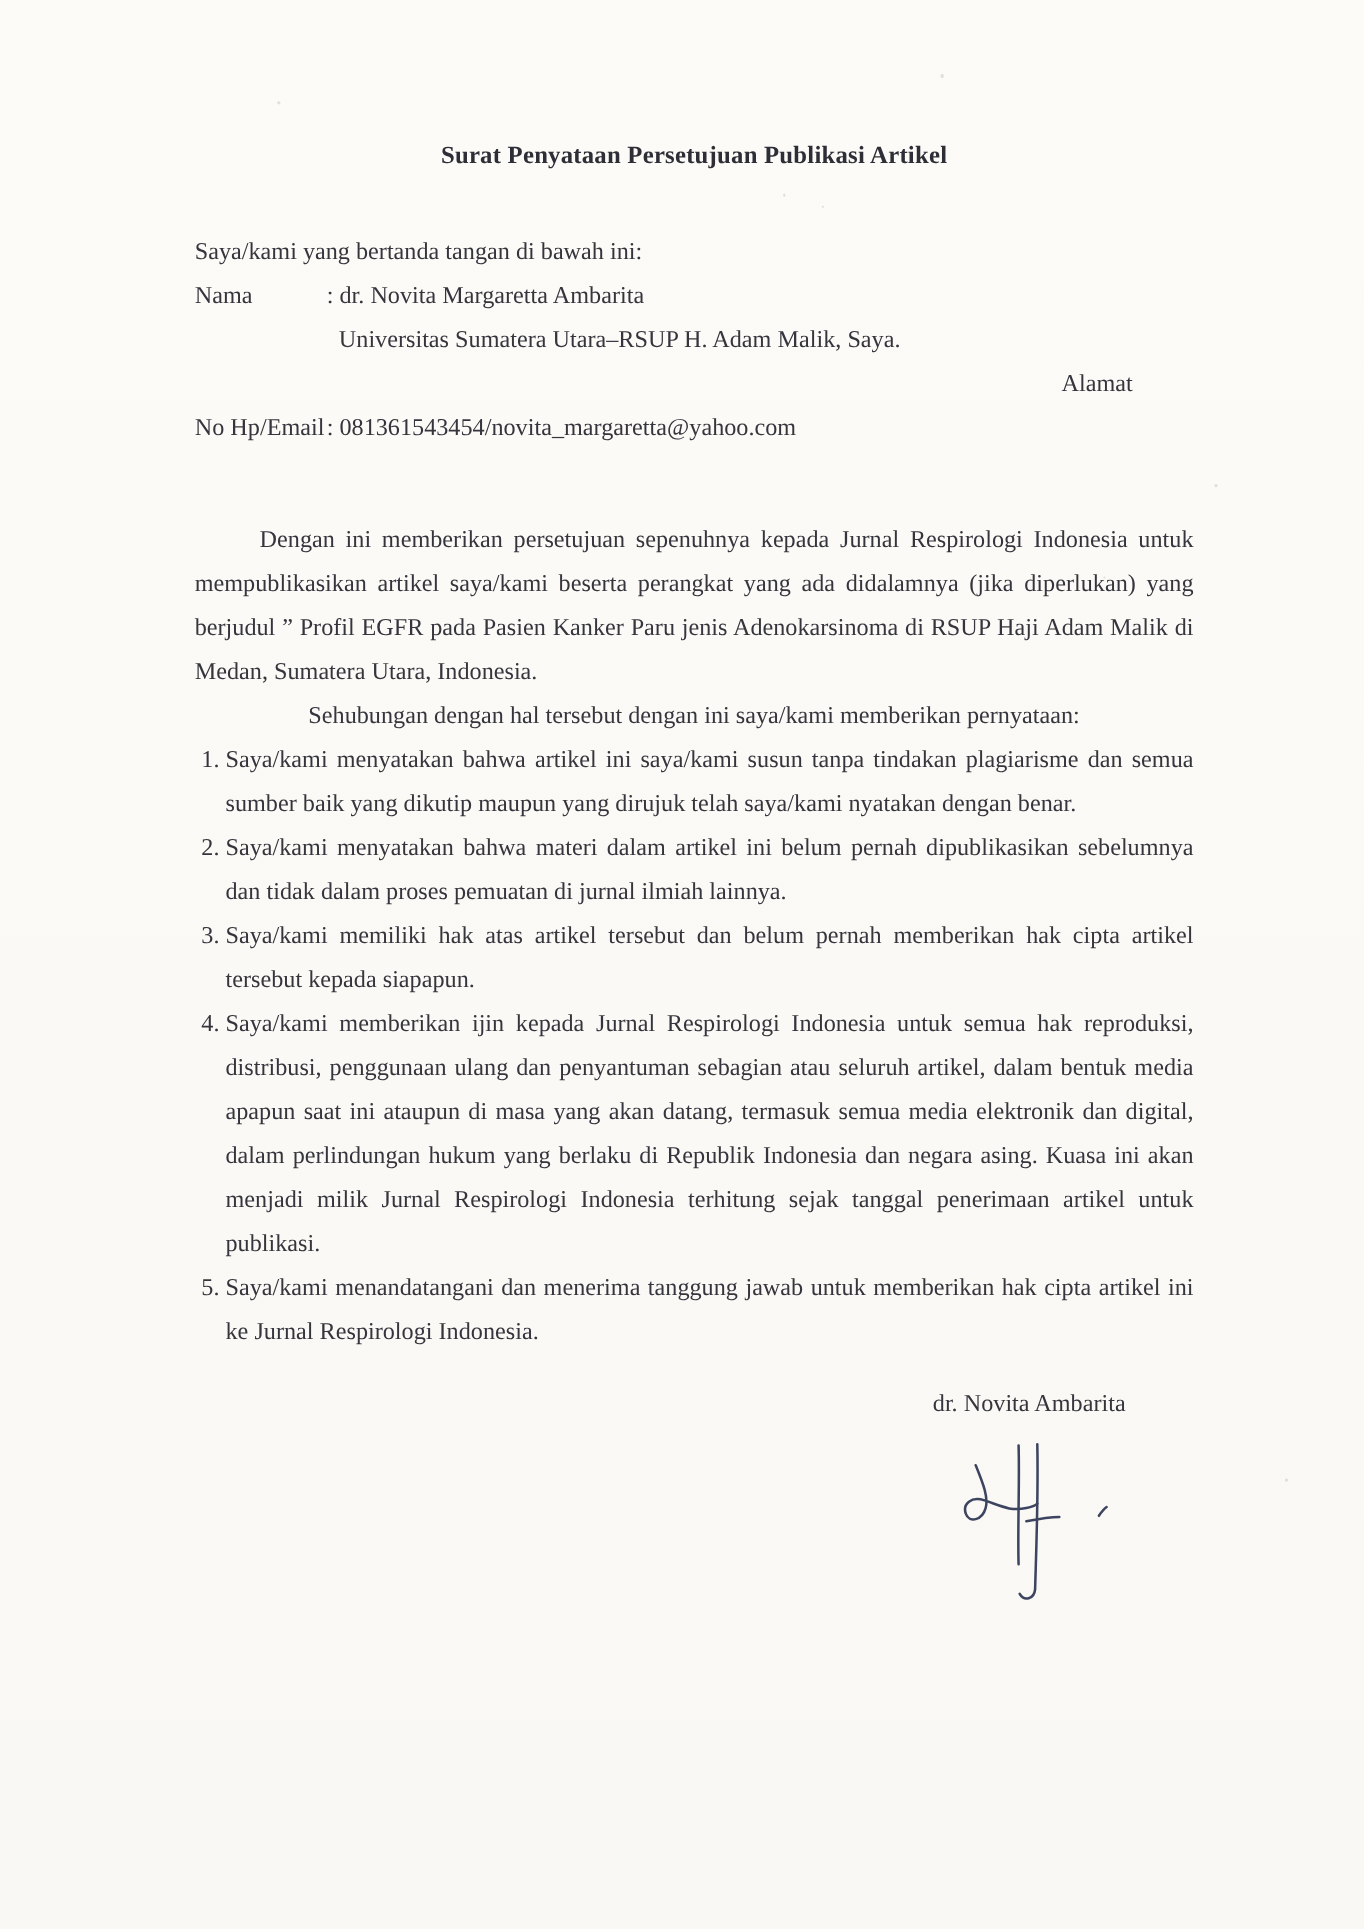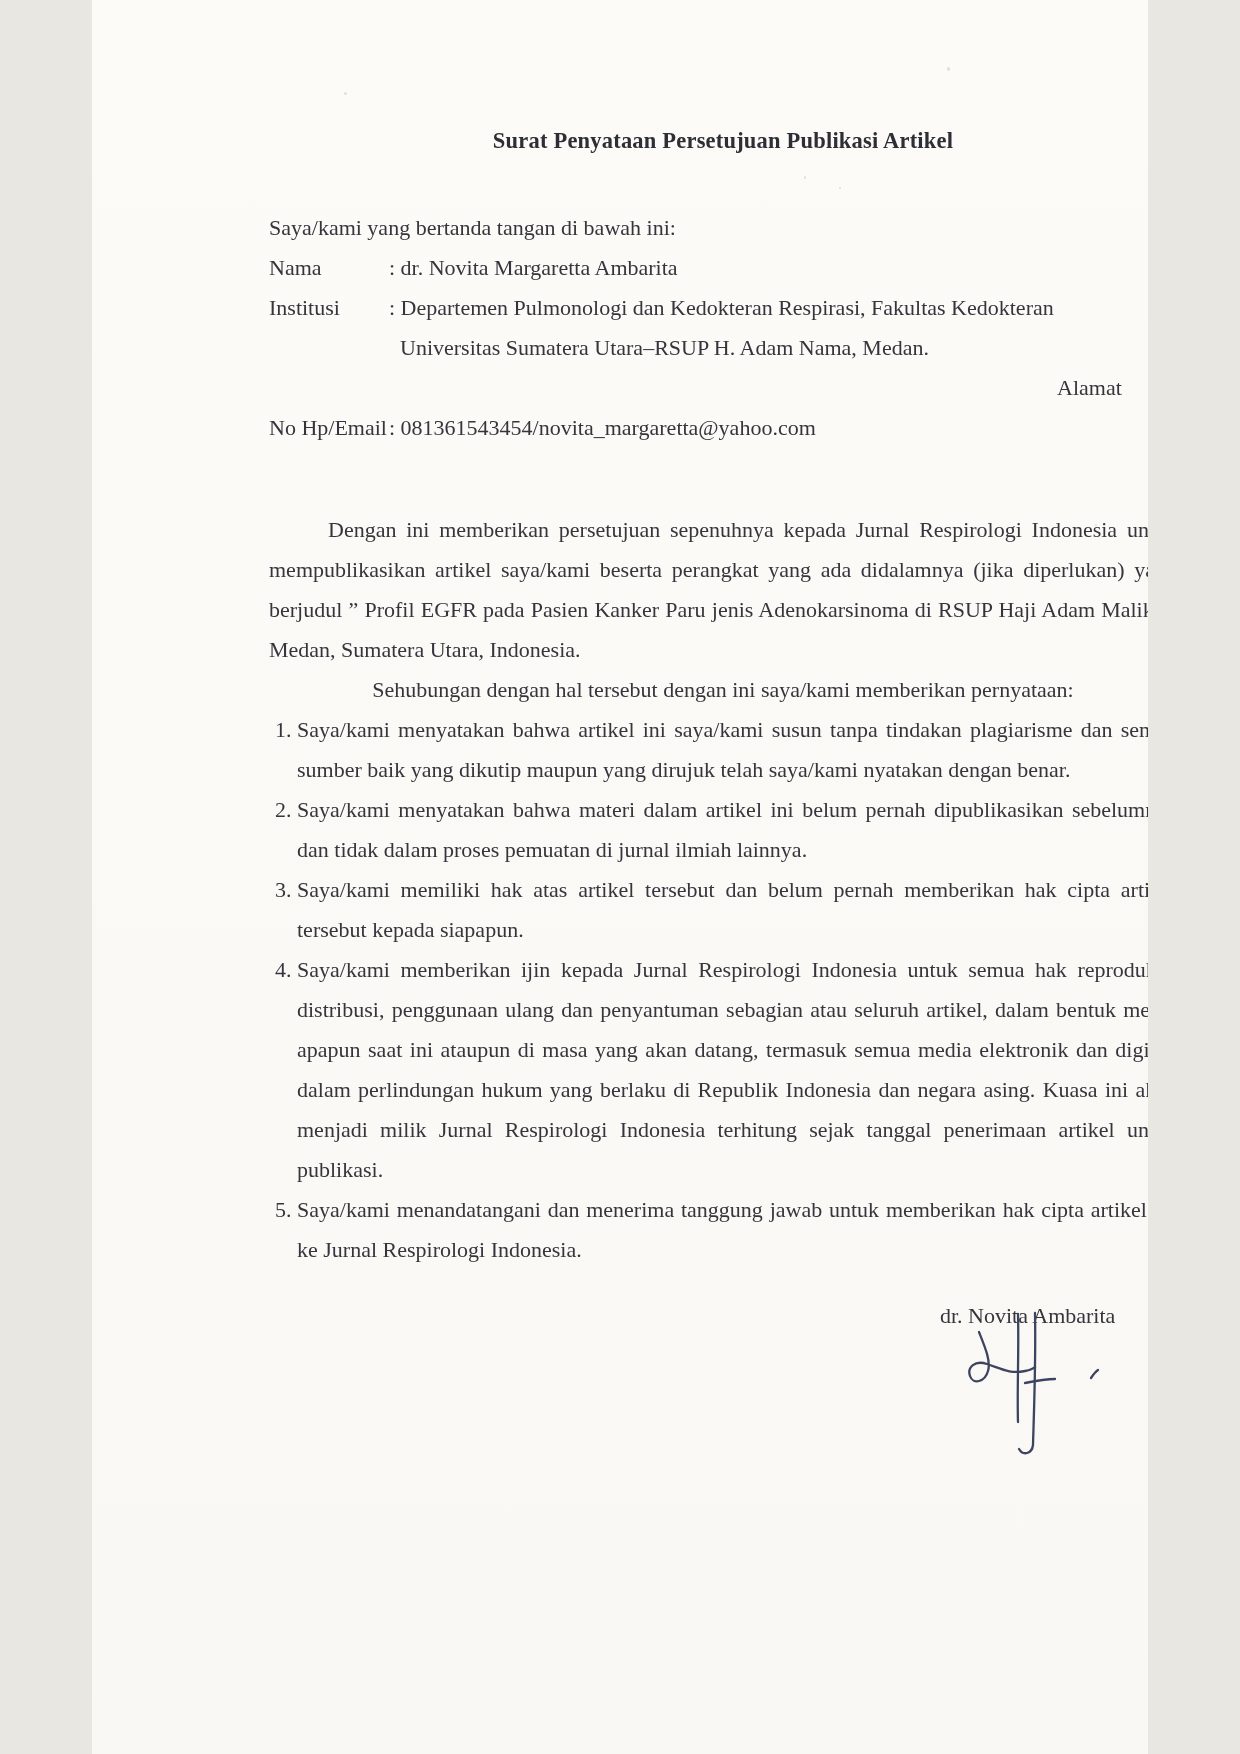--- a/index.html
+++ b/index.html
@@ -2,21 +2,21 @@
 <html><head>
 <meta charset="utf-8">
 <style>
   html,body { margin:0; padding:0; }
   body {
     background:#e9e7e2;
     font-family:"Liberation Serif", serif;
   }
   .page {
     position:relative;
-    width:1056px;
+    width:1240px;
     height:1754px;
     margin:0 auto;
     background:linear-gradient(180deg,#fcfbf8 0%, #fbf9f5 55%, #faf8f4 100%);
     color:#35353d;
     overflow:hidden;
     box-sizing:border-box;
   }
   .content {
     position:absolute;
     left:177px;
@@ -83,25 +83,21 @@
 
     <div class="intro">Saya/kami yang bertanda tangan di bawah ini:</div>
 
     <div class="fields">
 
       <div class="field-row">
         <span class="field-label">Nama</span>
         <span class="field-value">: dr. Novita Margaretta Ambarita</span>
       </div>
 
-      <div class="field-row">
-        <span class="field-label">Institusi</span>
-        <span class="field-value">: Departemen Pulmonologi dan Kedokteran Respirasi, Fakultas Kedokteran</span>
-      </div>
-      <div class="field-cont">Universitas Sumatera Utara–RSUP H. Adam Nama, Medan.</div>
+      <div class="field-cont">Universitas Sumatera Utara–RSUP H. Adam Malik, Saya.</div>
 
       <div class="field-row">
         <span class="field-label">Alamat</span>
       </div>
 
       <div class="field-row">
         <span class="field-label">No Hp/Email</span>
         <span class="field-value">: 081361543454/novita_margaretta@yahoo.com</span>
       </div>
 

